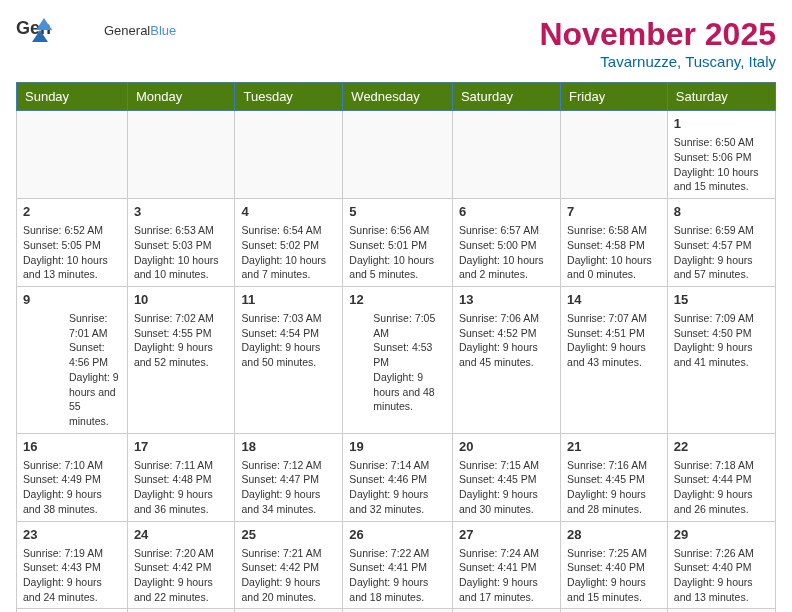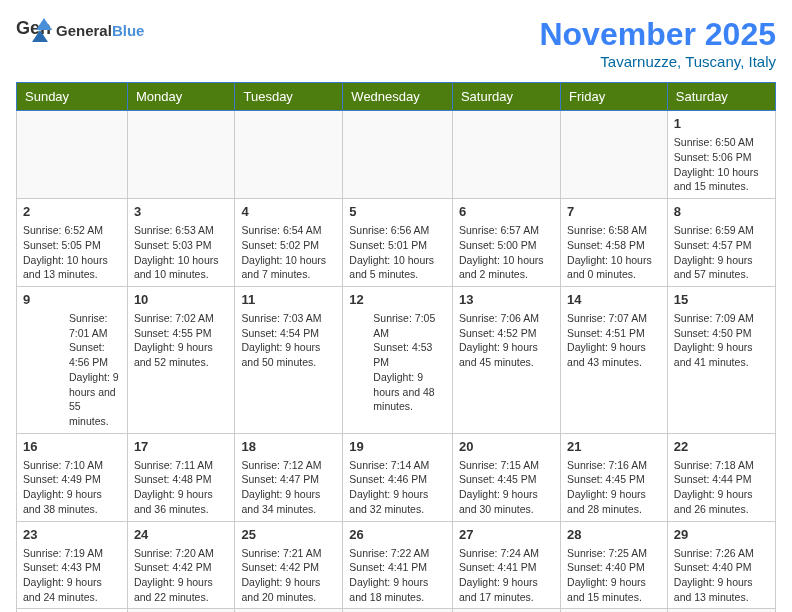--- a/index.html
+++ b/index.html
@@ -24,21 +24,21 @@
     .logo-icon {
       width: 36px;
       height: 30px;
     }
     .title-block {
       text-align: right;
     }
     .month-year {
       font-size: 32px;
       font-weight: bold;
-      color: #3b82f6;
+      color: #be185d;
     }
     .location {
       font-size: 15px;
       color: #0369a1;
     }
     .calendar {
       width: 100%;
       border-collapse: collapse;
       font-size: 11px;
     }
@@ -81,21 +81,21 @@
 <body>
 
 <div class="header">
   <div class="logo">
     <svg class="logo-icon" viewBox="0 0 36 30">
       <text x="0" y="18" font-size="18" font-weight="bold" fill="#333" font-family="Arial">General</text>
       <polygon points="28,2 36,14 20,14" fill="#4a90d9"></polygon>
       <polygon points="24,14 32,26 16,26" fill="#2a6ab0"></polygon>
     </svg>
     <div>
-      <div style="font-size:15px; font-weight:bold; color:#333; line-height:1.1;">
+      <div style="font-size:13px; font-weight:normal; color:#333; line-height:1.1;margin-left:48px;">
         <span style="color:#333">General</span><span style="color:#4a90d9">Blue</span>
       </div>
     </div>
   </div>
   <div class="title-block">
     <div class="month-year">November 2025</div>
     <div class="location">Tavarnuzze, Tuscany, Italy</div>
   </div>
 </div>
 

